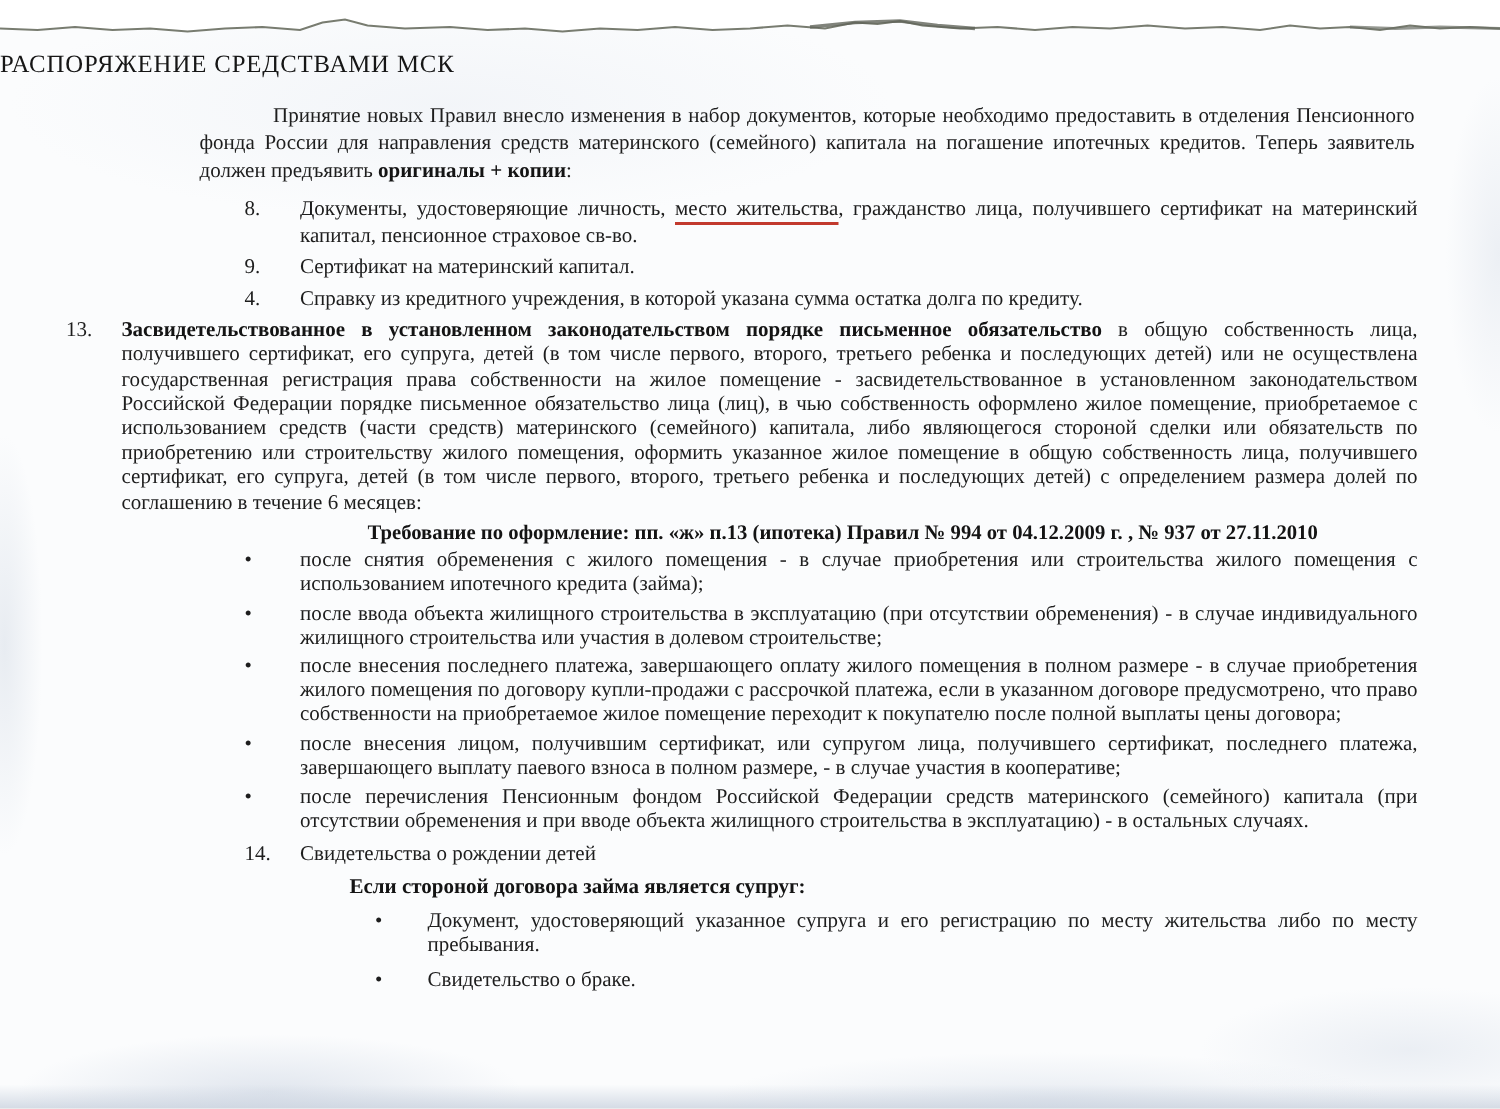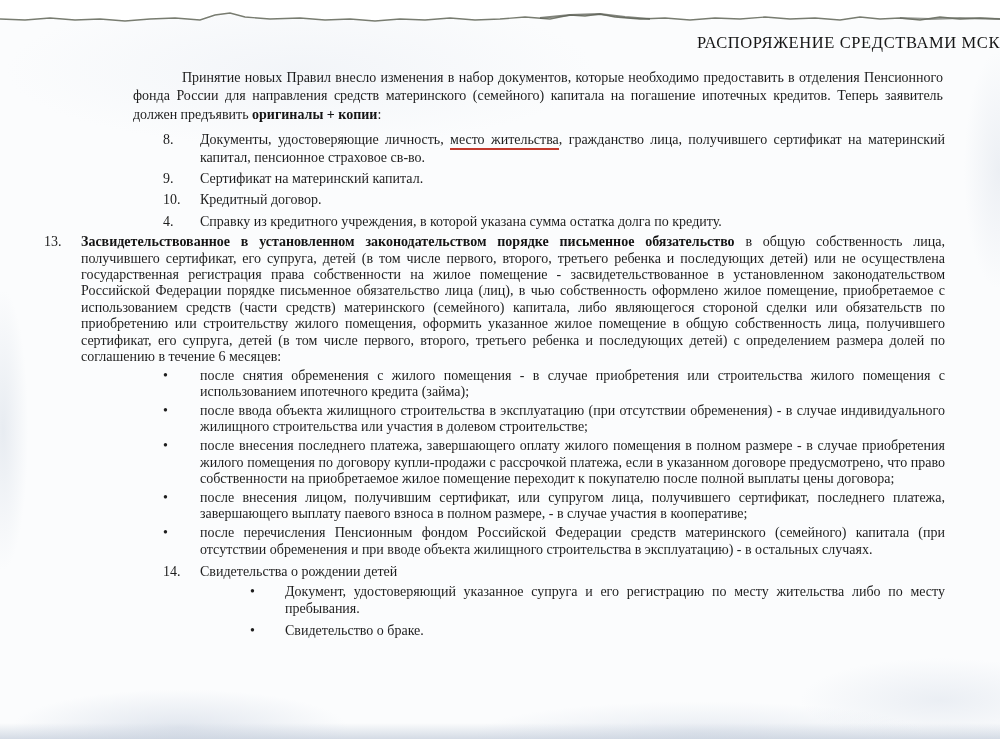--- a/index.html
+++ b/index.html
@@ -16,21 +16,21 @@
       radial-gradient(ellipse 320px 45px at 700px 733px, rgba(206,215,228,.45), transparent 70%),
       radial-gradient(ellipse 36px 200px at 3px 430px, rgba(208,216,227,.45), transparent 70%),
       radial-gradient(ellipse 50px 170px at 999px 170px, rgba(212,219,230,.38), transparent 70%),
       radial-gradient(ellipse 420px 110px at 300px 70px, rgba(234,238,244,.5), transparent 70%),
       radial-gradient(ellipse 200px 60px at 940px 700px, rgba(210,218,230,.4), transparent 70%),
       linear-gradient(#fbfcfd,#fbfcfd);
   }
   .torn{display:block;}
   .title{
     margin:7px 0 0;
-    text-align:right;
+    text-align:left;
     font-size:16.5px;
     font-weight:normal;
     letter-spacing:.6px;
     color:#161616;
   }
   .intro{
     margin:16px 57px 0 133px;
     text-indent:49px;
     text-align:justify;
     line-height:18.4px;
@@ -93,37 +93,34 @@
     <div class="li first">
       <span class="num">8.</span>
       <span class="txt"><span>Документы, удостоверяющие личность, </span><span class="redline">место жительства</span><span>, гражданство лица, получившего сертификат на материнский капитал, пенсионное страховое св-во.</span></span>
     </div>
 
     <div class="li">
       <span class="num">9.</span>
       <span class="txt">Сертификат на материнский капитал.</span>
     </div>
 
-    <div class="li">
-      <span class="num">10.</span>
-      <span class="txt">Кредитный договор.</span>
-    </div>
 
     <div class="li">
       <span class="num">4.</span>
       <span class="txt">Справку из кредитного учреждения, в которой указана сумма остатка долга по кредиту.</span>
     </div>
 
 
     <div class="li dense">
       <span class="num">13.</span>
       <span class="txt"><b>Засвидетельствованное в установленном законодательством порядке письменное обязательство</b><span> в общую собственность лица, получившего сертификат, его супруга, детей (в том числе первого, второго, третьего ребенка и последующих детей) или не осуществлена государственная регистрация права собственности на жилое помещение - засвидетельствованное в установленном законодательством Российской Федерации порядке письменное обязательство лица (лиц), в чью собственность оформлено жилое помещение, приобретаемое с использованием средств (части средств) материнского (семейного) капитала, либо являющегося стороной сделки или обязательств по приобретению или строительству жилого помещения, оформить указанное жилое помещение в общую собственность лица, получившего сертификат, его супруга, детей (в том числе первого, второго, третьего ребенка и последующих детей) с определением размера долей по соглашению в течение 6 месяцев:</span></span>
     </div>
   </div>
 
+  <p class="req">Требование по оформление: пп. «ж» п.13 (ипотека)  Правил  № 994 от 04.12.2009 г. , № 937 от 27.11.2010</p>
 
   <div>
     <div class="li bullet">
       <span class="num">•</span>
       <span class="txt">после снятия обременения с жилого помещения - в случае приобретения или строительства жилого помещения с использованием ипотечного кредита (займа);</span>
     </div>
     <div class="li bullet">
       <span class="num">•</span>
       <span class="txt">после ввода объекта жилищного строительства в эксплуатацию (при отсутствии обременения) - в случае индивидуального жилищного строительства или участия в долевом строительстве;</span>
     </div>
@@ -139,20 +136,21 @@
       <span class="num">•</span>
       <span class="txt">после перечисления Пенсионным фондом Российской Федерации средств материнского (семейного) капитала (при отсутствии обременения и при вводе объекта жилищного строительства в эксплуатацию) - в остальных случаях.</span>
     </div>
   </div>
 
   <div class="li" style="margin-top:5px;justify-content:flex-end;">
     <span class="num">14.</span>
     <span class="txt">Свидетельства о рождении детей</span>
   </div>
 
+  <p class="spouse-head">Если стороной договора займа является супруг:</p>
 
   <div>
     <div class="li sub">
       <span class="num">•</span>
       <span class="txt">Документ, удостоверяющий указанное супруга и его регистрацию по месту жительства либо по месту пребывания.</span>
     </div>
     <div class="li sub">
       <span class="num">•</span>
       <span class="txt">Свидетельство о браке.</span>
     </div>

